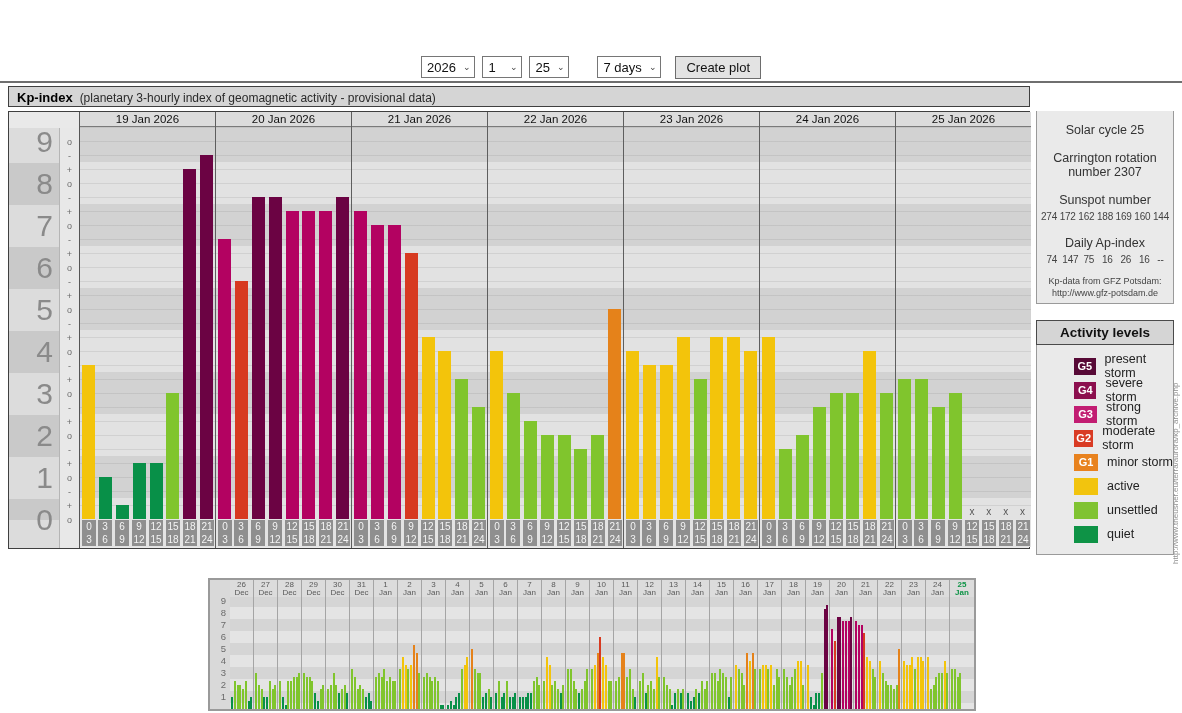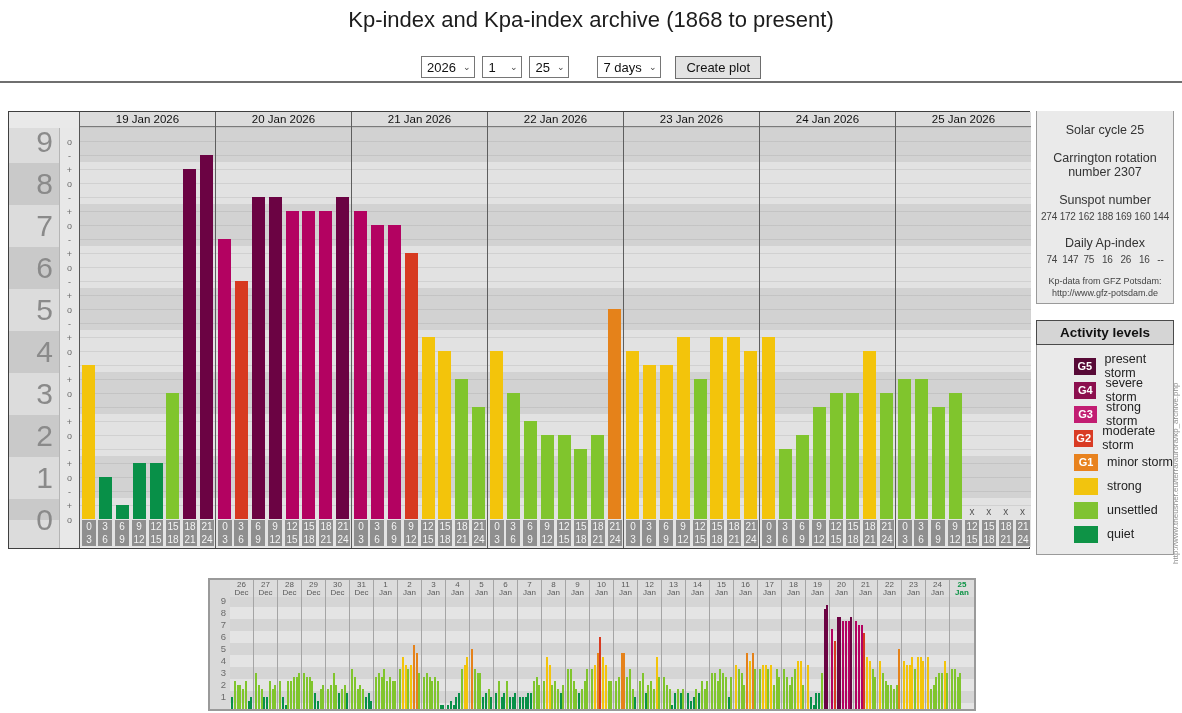--- a/index.html
+++ b/index.html
@@ -82,21 +82,20 @@
              color:#5a5a5a; background:#dcdcdc; }
   .ov-head.current { color:#0e9346; font-weight:bold; }
   .ov-plot { position:relative; height:112px; overflow:hidden; }
   .ov-bar { position:absolute; bottom:0; width:2px; }
 </style>
 </head>
 <body>
 
 <div class="page">
 
-  <div class="title">Kp-index and Kpa-index archive (1868 to present)</div>
 
   <div class="controls">
     <div class="sel sel-year">
       <span>2026</span>
       <span class="chev">⌄</span>
     </div>
     <div class="sel sel-month">
       <span>1</span>
       <span class="chev">⌄</span>
     </div>
@@ -106,20 +105,23 @@
     </div>
     <div class="sel sel-span">
       <span>7 days</span>
       <span class="chev">⌄</span>
     </div>
     <button class="btn">Create plot</button>
   </div>
 
   <div class="topline"></div>
 
+  <div class="kp-header">
+    <b>Kp-index</b><span class="sub">(planetary 3-hourly index of geomagnetic activity - provisional data)</span>
+  </div>
 
   <div class="chart-frame">
     <div class="axis-nums" id="axisNums">
       <div class="nums-bands" id="numsBands" style="background: linear-gradient(rgb(220, 220, 220) 0px, rgb(220, 220, 220) 35px, rgb(201, 201, 201) 35px, rgb(201, 201, 201) 77px, rgb(220, 220, 220) 77px, rgb(220, 220, 220) 119px, rgb(201, 201, 201) 119px, rgb(201, 201, 201) 161px, rgb(220, 220, 220) 161px, rgb(220, 220, 220) 203px, rgb(201, 201, 201) 203px, rgb(201, 201, 201) 245px, rgb(220, 220, 220) 245px, rgb(220, 220, 220) 287px, rgb(201, 201, 201) 287px, rgb(201, 201, 201) 329px, rgb(220, 220, 220) 329px, rgb(220, 220, 220) 371px, rgb(201, 201, 201) 371px, rgb(201, 201, 201) 392px);"></div>
     <div class="axis-num" style="top: -7px;">9</div>
         <div class="axis-num" style="top: 35px;">8</div>
         <div class="axis-num" style="top: 77px;">7</div>
         <div class="axis-num" style="top: 119px;">6</div>
         <div class="axis-num" style="top: 161px;">5</div>
         <div class="axis-num" style="top: 203px;">4</div>
@@ -357,21 +359,21 @@
       <div class="lvl-row">
         <div class="lvl-swatch" style="background: rgb(217, 59, 36);">G2</div>
         <div class="lvl-label">moderate storm</div>
       </div>
       <div class="lvl-row">
         <div class="lvl-swatch" style="background: rgb(232, 130, 30);">G1</div>
         <div class="lvl-label">minor storm</div>
       </div>
       <div class="lvl-row">
         <div class="lvl-swatch" style="background: rgb(242, 196, 14);"></div>
-        <div class="lvl-label">strong</div>
+        <div class="lvl-label">active</div>
       </div>
       <div class="lvl-row">
         <div class="lvl-swatch" style="background: rgb(128, 195, 50);"></div>
         <div class="lvl-label">unsettled</div>
       </div>
       <div class="lvl-row">
         <div class="lvl-swatch" style="background: rgb(14, 147, 70);"></div>
         <div class="lvl-label">quiet</div>
       </div>
     </div>

